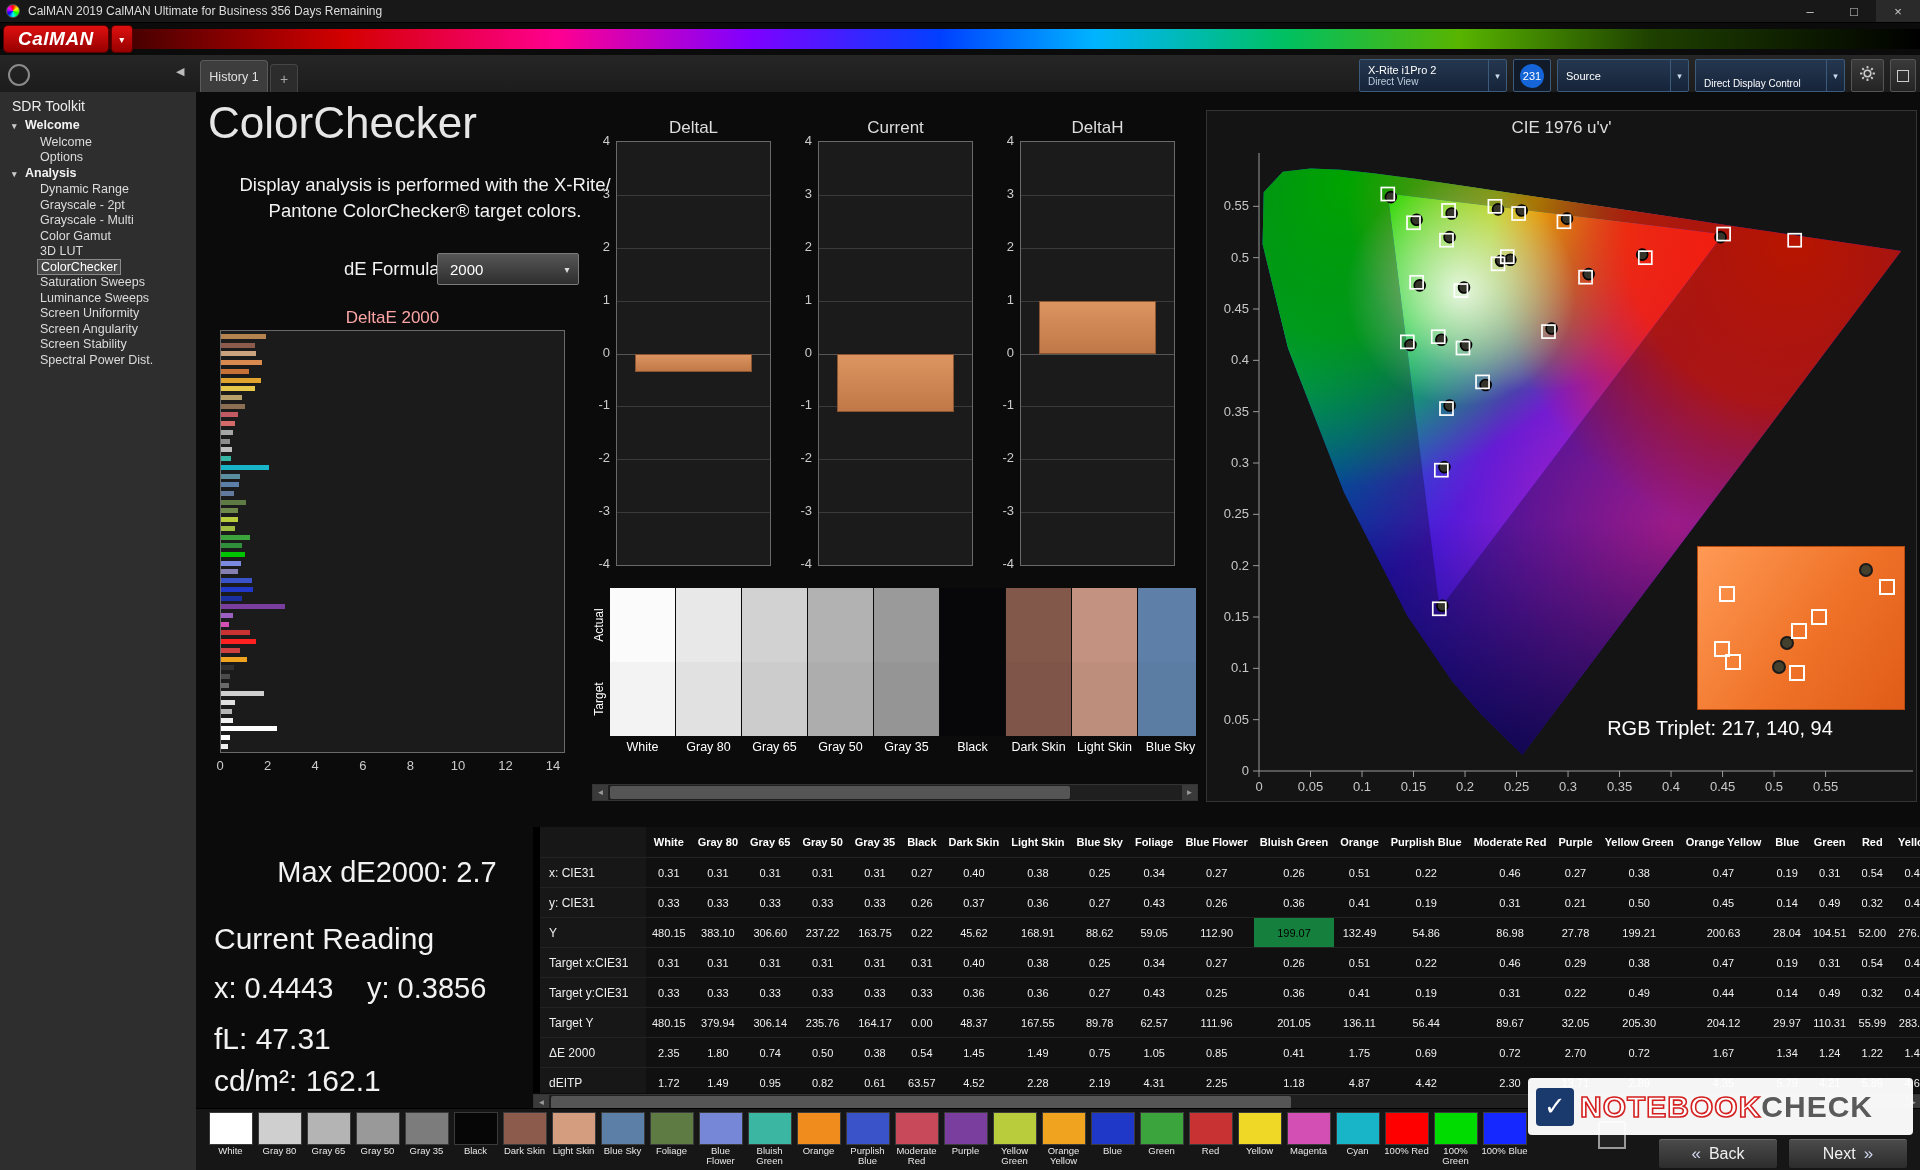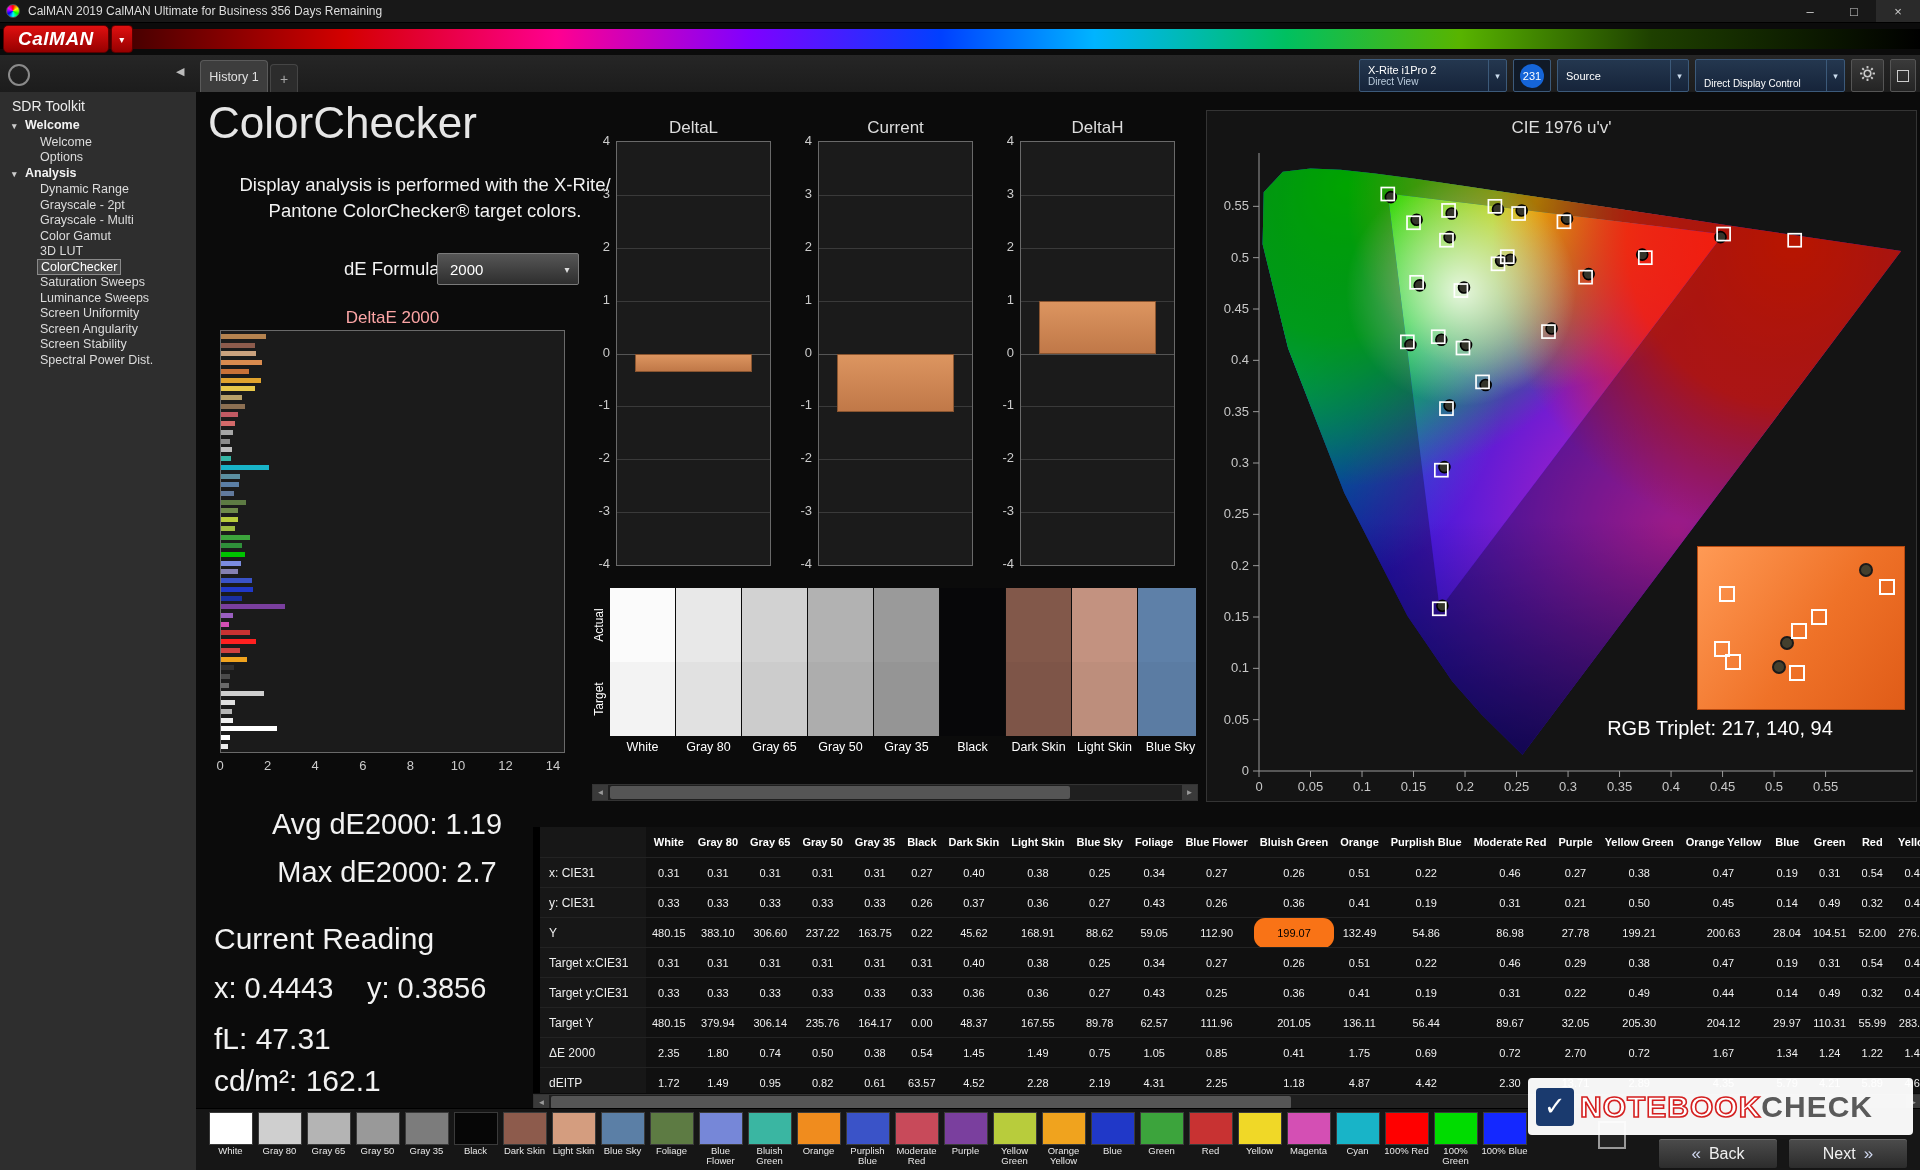--- a/index.html
+++ b/index.html
@@ -105,21 +105,21 @@
   .ins-sq{position:absolute;width:12px;height:12px;border:2px solid #fff;}
   .ins-ci{position:absolute;width:10px;height:10px;border-radius:50%;background:#44402e;border:2px solid #1a1a1a;}
   #rgblabel{position:absolute;left:330px;top:606px;width:366px;text-align:center;font-size:20px;color:#fff;}
 
   
   #tblwrap{position:absolute;left:337px;top:735px;width:1387px;height:266px;overflow:hidden;border-left:7px solid #000;background:#101010;}
   #tbl{border-collapse:collapse;font-size:11px;color:#efefef;white-space:nowrap;}
   #tbl th{height:30px;font-weight:bold;padding:0 6px;text-align:center;color:#fff;}
   #tbl td{height:29px;padding:0 6px;text-align:center;border-top:1px solid #232323;}
   #tbl .rowlab{text-align:left;padding:0 9px;min-width:88px;background:#171717;font-size:12px;}
-  #tbl td.hl{background:#f97316;color:#000;border-radius:11px;}
+  #tbl td.hl{background:#15803d;color:#000;}
 
   
   #bottomstrip{position:absolute;left:196px;top:1108px;width:1724px;height:62px;background:#161616;border-top:1px solid #000;}
   #bswatches{position:absolute;left:10px;top:3px;display:flex;}
   .bitem{width:49px;flex:none;}
   .bsw{width:44px;height:33px;margin:0 auto;border:1px solid #3a3a3a;box-sizing:border-box;}
   .blab{margin-top:1px;text-align:center;font-size:9.5px;line-height:10px;height:21px;overflow:hidden;color:#e8e8e8;}
   #custbtn{position:absolute;left:1402px;top:12px;width:24px;height:24px;border:2px solid #999;background:#222;}
   .navbtn{position:absolute;top:29px;width:118px;height:29px;background:linear-gradient(#4c4c4c,#2c2c2c);
     border:1px solid #151515;border-radius:3px;box-shadow:inset 0 1px 0 #6a6a6a;color:#f0f0f0;font-size:16px;
@@ -594,21 +594,20 @@
           <div class="ins-sq" style="left: 8%; top: 58%;"></div>
           <div class="ins-sq" style="left: 13%; top: 66%;"></div>
           <div class="ins-sq" style="left: 45%; top: 47%;"></div>
           <div class="ins-sq" style="left: 55%; top: 38%;"></div>
           <div class="ins-sq" style="left: 44%; top: 73%;"></div>
           <div class="ins-sq" style="left: 88%; top: 20%;"></div>
         </div>
       <div id="rgblabel">RGB Triplet: 217, 140, 94</div>
     </div>
 
-    <div class="stat" style="left:18px;top:716px;width:346px;text-align:center;font-size:29px;">Avg dE2000: 1.19</div>
     <div class="stat" style="left:18px;top:764px;width:346px;text-align:center;font-size:29px;">Max dE2000: 2.7</div>
     <div class="stat" style="left:18px;top:830px;font-size:30px;">Current Reading</div>
     <div class="stat" style="left:18px;top:880px;font-size:29px;">x: 0.4443</div>
     <div class="stat" style="left:171px;top:880px;font-size:29px;">y: 0.3856</div>
     <div class="stat" style="left:18px;top:930px;font-size:30px;">fL: 47.31</div>
     <div class="stat" style="left:18px;top:972px;font-size:30px;">cd/m²: 162.1</div>
 
     <div id="tblwrap">
       <table id="tbl">
         <thead>

